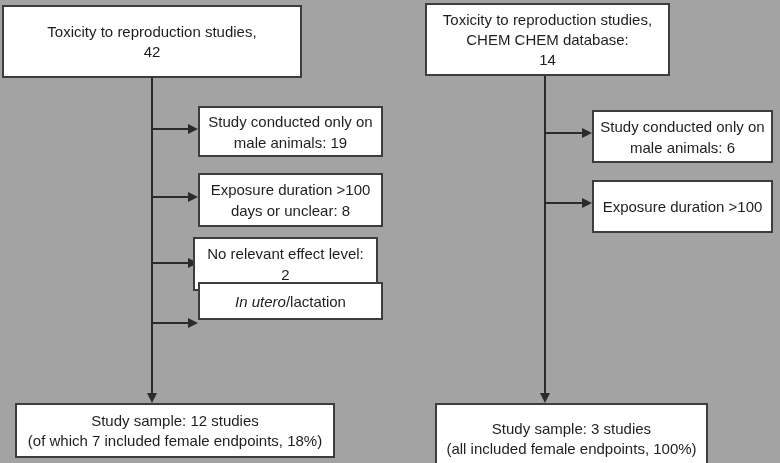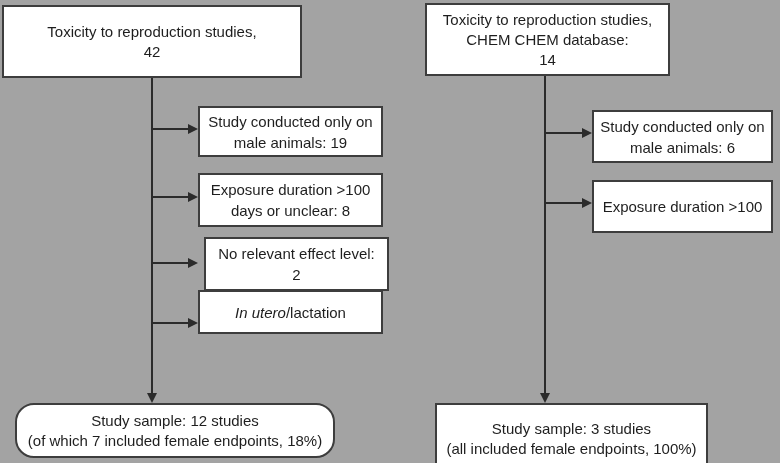--- a/index.html
+++ b/index.html
@@ -56,30 +56,30 @@
   <div class="box excl" style="left:198px; top:106px; width:185px; height:51px;">
     <div class="line">Study conducted only on</div>
     <div class="line"><span>male animals: </span><b>19</b></div>
   </div>
 
   <div class="box excl" style="left:198px; top:173px; width:185px; height:54px;">
     <div class="line">Exposure duration &gt;100</div>
     <div class="line"><span>days or unclear: </span><b>8</b></div>
   </div>
 
-  <div class="box excl" style="left:204px; top:237px; width:185px; height:54px;">
+  <div class="box excl" style="left:193px; top:237px; width:185px; height:54px;">
     <div class="line">No relevant effect level:</div>
     <div class="line"><span></span><b>2</b></div>
   </div>
 
-  <div class="box excl" style="left:198px; top:290px; width:185px; height:44px;gap:32px;">
+  <div class="box excl" style="left:198px; top:282px; width:185px; height:38px;gap:32px;">
     <div class="line"><span class="it">In utero</span><span>/lactation</span></div>
   </div>
 
-  <div class="box" style="left:15px; top:403px; width:320px; height:55px;border-radius:19px;">
+  <div class="box" style="left:15px; top:403px; width:320px; height:55px;">
     <div class="line"><span>Study sample: </span><b>12 studies</b></div>
     <div class="line">(of which 7 included female endpoints, 18%)</div>
   </div>
 
   <div class="box" style="left:425px; top:3px; width:245px; height:73px;">
     <div class="line">Toxicity to reproduction studies,</div>
     <div class="line">CHEM CHEM database:</div>
     <div class="line"><b>14</b></div>
   </div>
 

